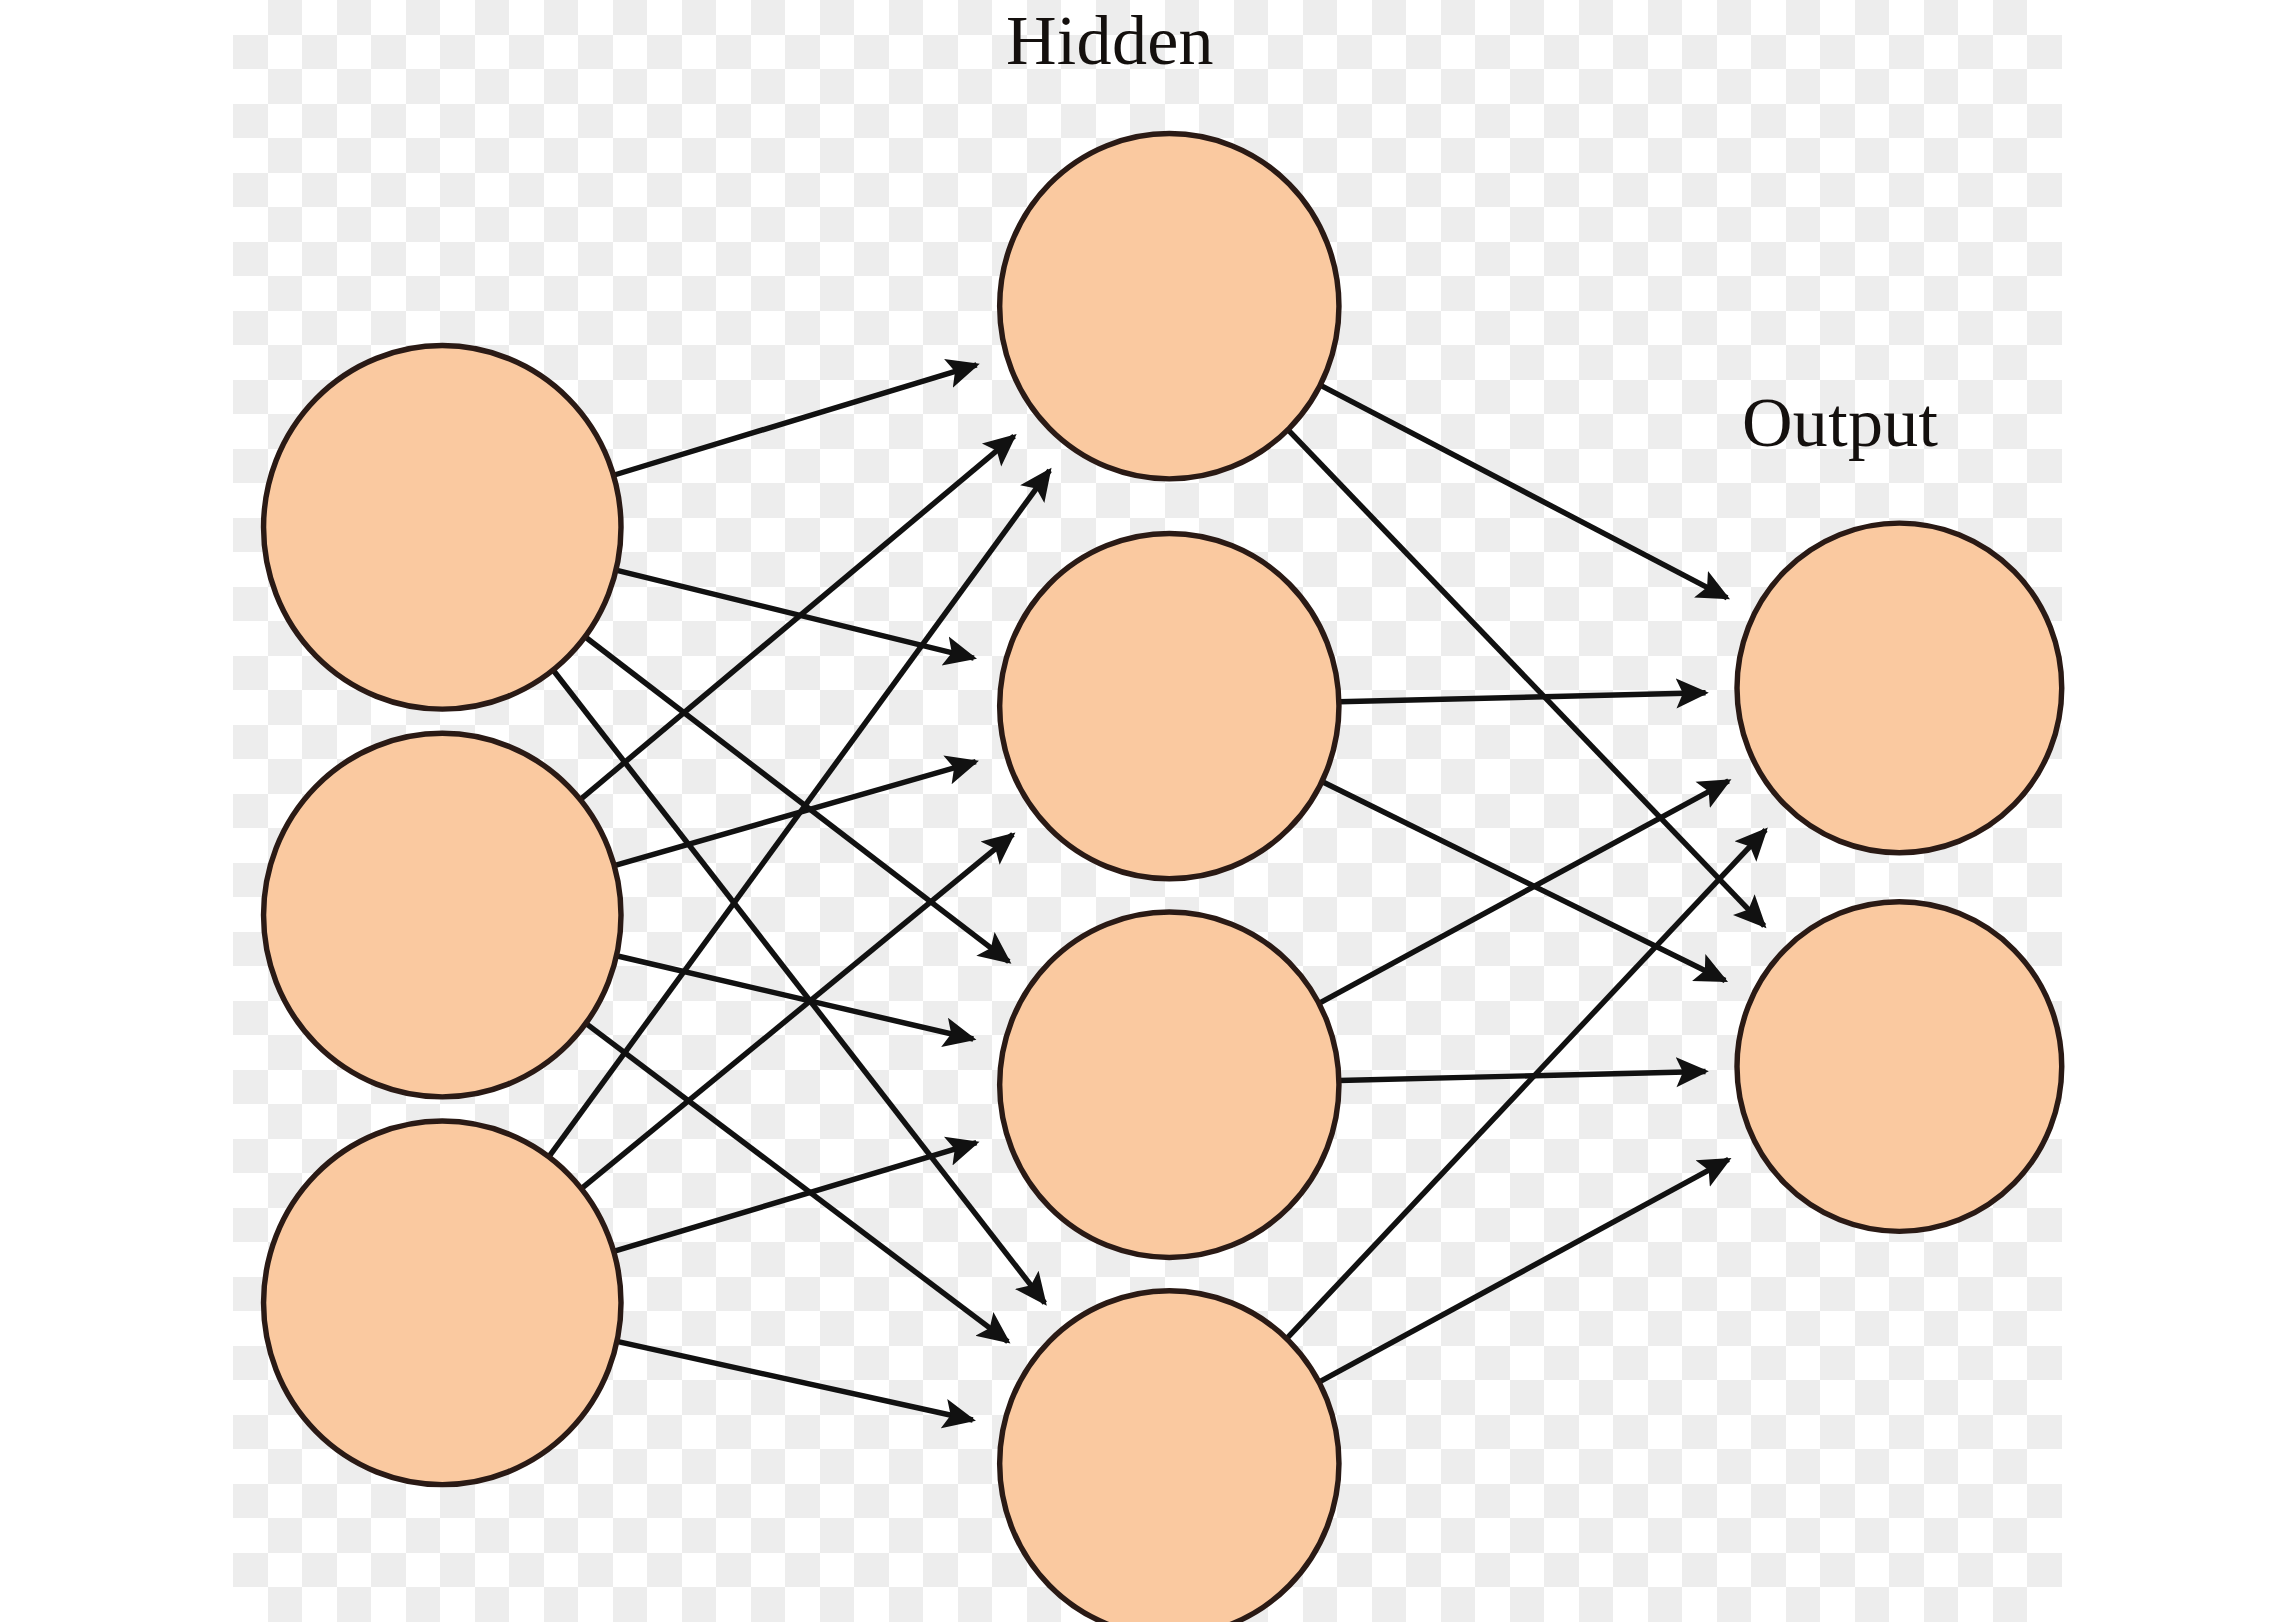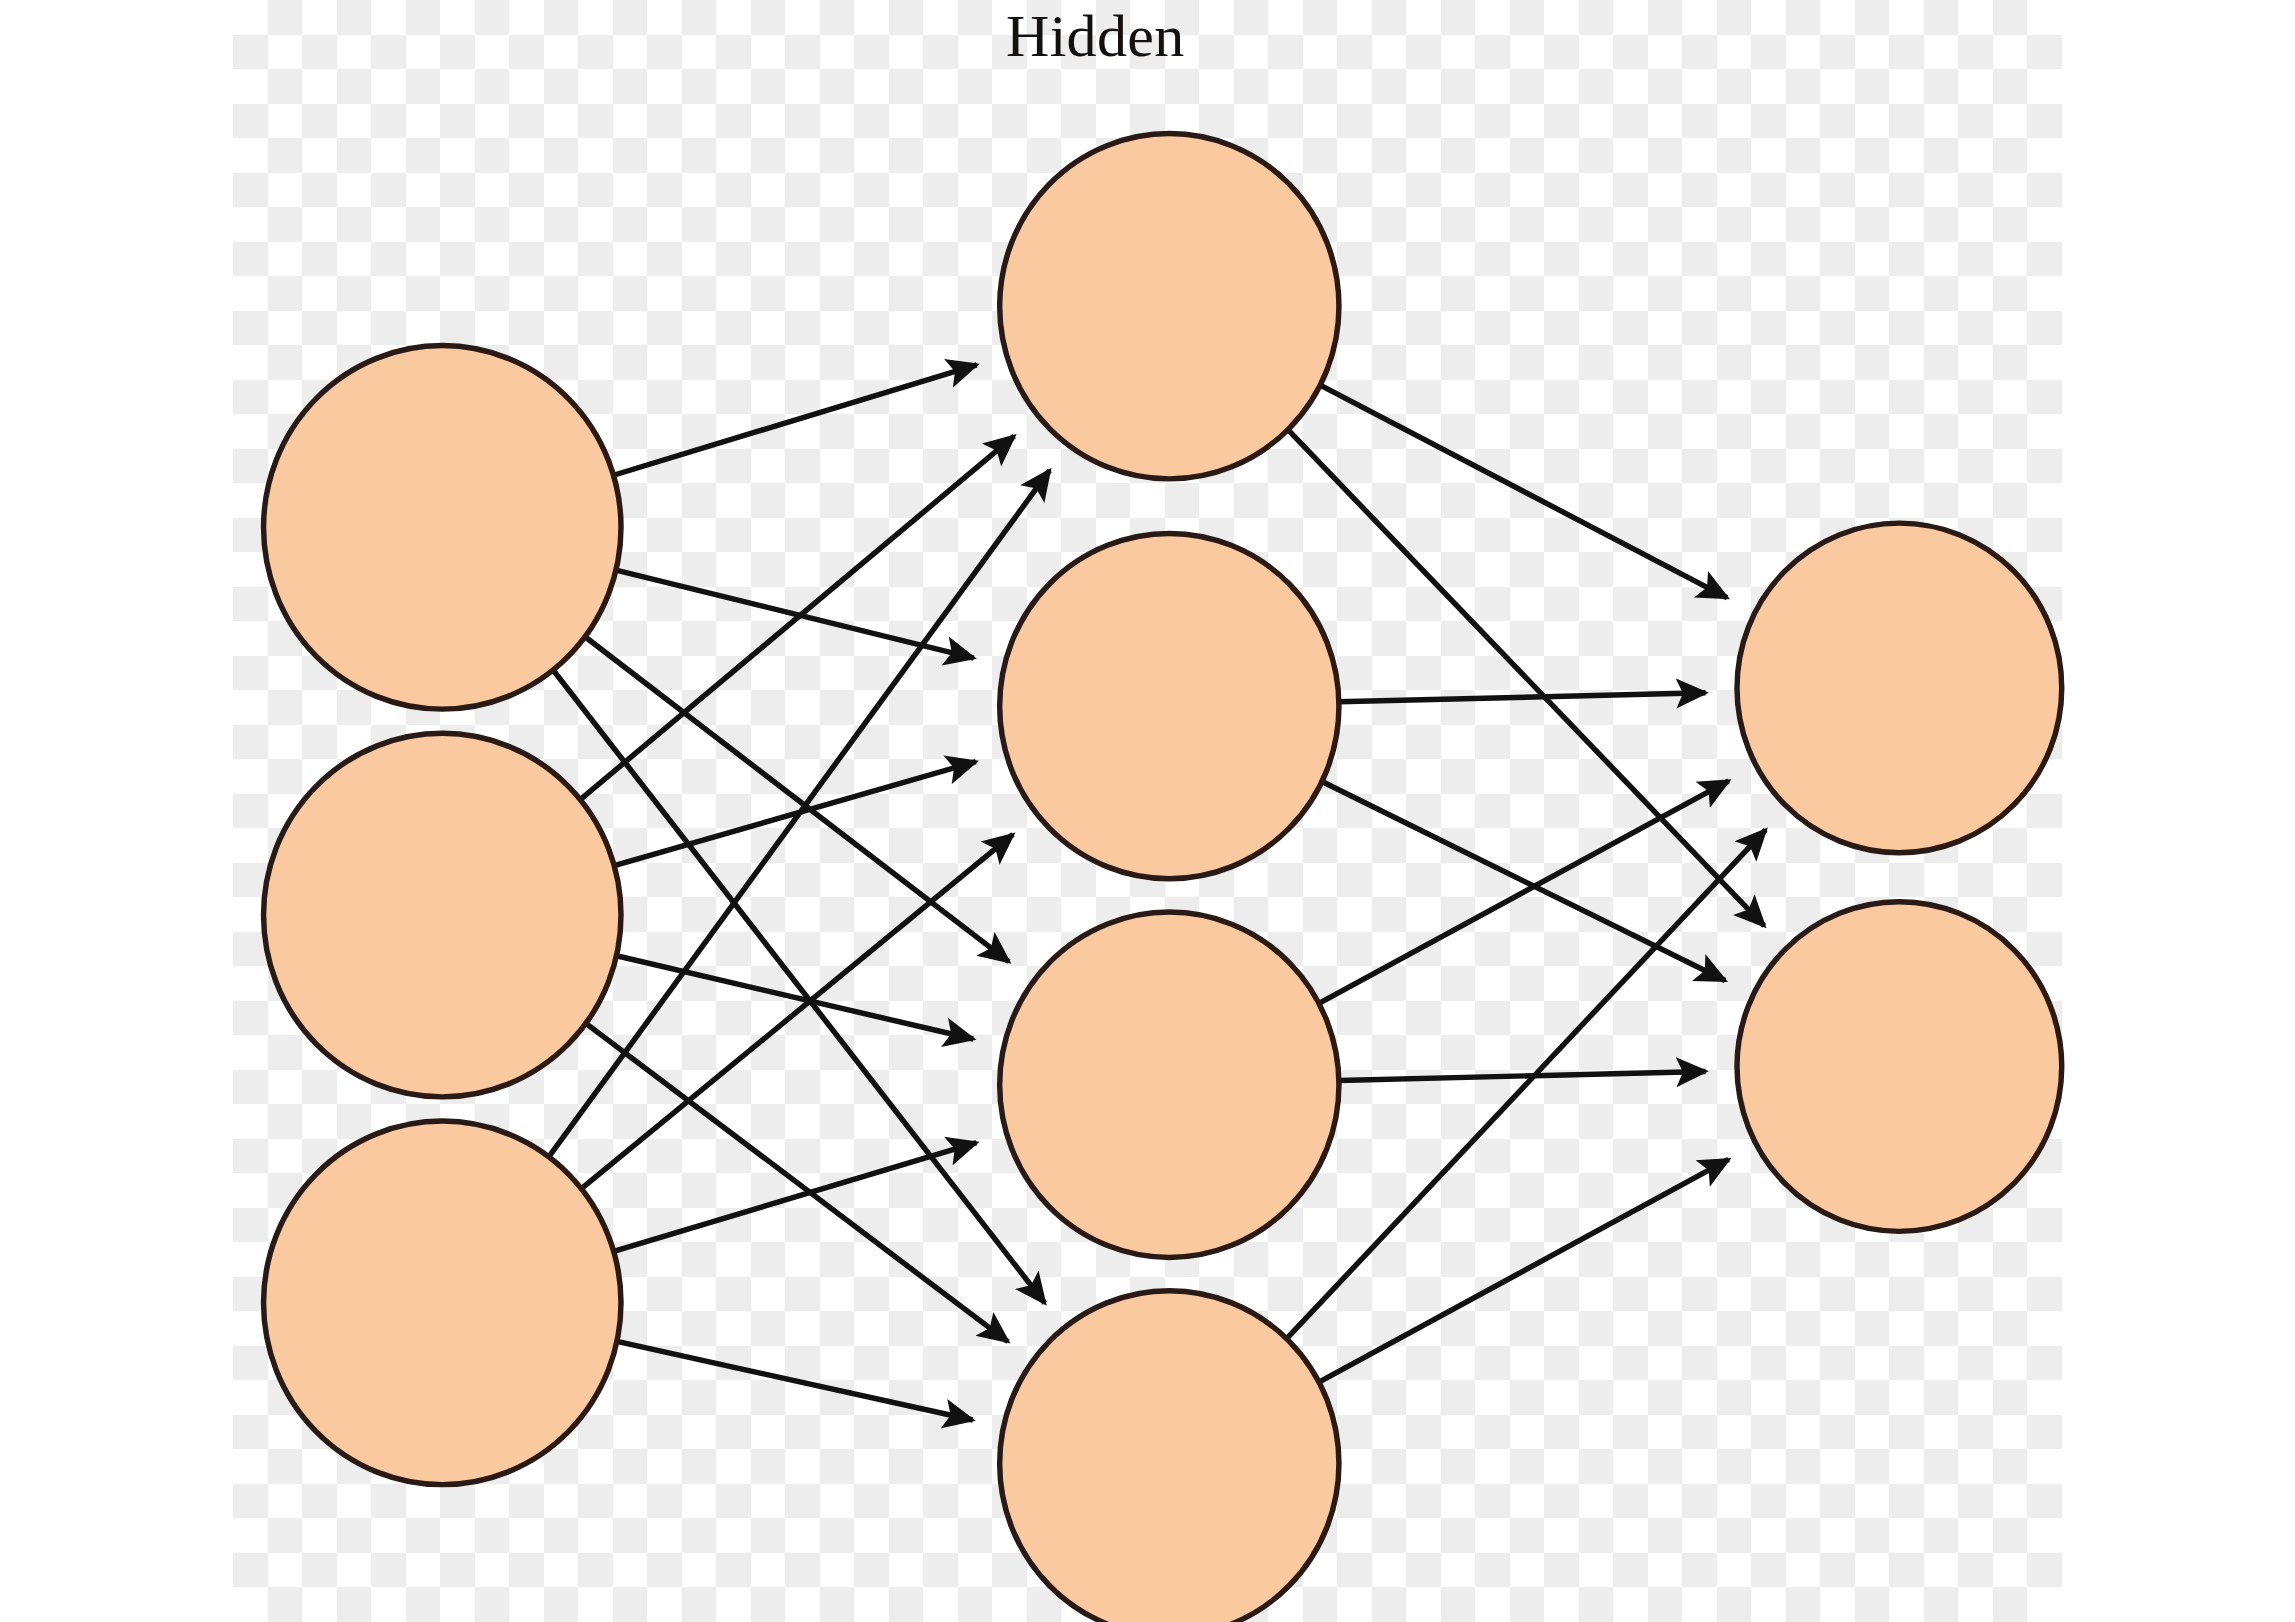--- a/index.html
+++ b/index.html
@@ -25,21 +25,21 @@
     background-position:0 0, 35px 35px;
   }
   #net{
     position:absolute;
     top:0;left:0;
     width:2295px;height:1623px;
   }
   .layer-label{
     position:absolute;
     color:#14100e;
-    font-size:60px;
+    font-size:70px;
     line-height:1;
     letter-spacing:0.3px;
     white-space:nowrap;
     font-family:"Liberation Serif", serif;
   }
 </style>
 </head>
 <body>
 
 <div id="page">
@@ -81,15 +81,16 @@
         <ellipse cx="1930" cy="505" rx="280" ry="285" fill="#FAC9A0" stroke="#2A1A15" stroke-width="9"></ellipse>
         <ellipse cx="1930" cy="1165" rx="280" ry="285" fill="#FAC9A0" stroke="#2A1A15" stroke-width="9"></ellipse>
         <ellipse cx="1930" cy="1790" rx="280" ry="285" fill="#FAC9A0" stroke="#2A1A15" stroke-width="9"></ellipse>
         <ellipse cx="1930" cy="2415" rx="280" ry="285" fill="#FAC9A0" stroke="#2A1A15" stroke-width="9"></ellipse>
         <ellipse cx="3135" cy="1135" rx="268" ry="272" fill="#FAC9A0" stroke="#2A1A15" stroke-width="9"></ellipse>
         <ellipse cx="3135" cy="1760" rx="268" ry="272" fill="#FAC9A0" stroke="#2A1A15" stroke-width="9"></ellipse>
       </g>
   </svg>
 
   <div class="layer-label" style="left:1006px;top:6px;">Hidden</div>
+  <div class="layer-label" style="left:1742px;top:388px;">Output</div>
 
 </div>
 
 
 </body></html>

